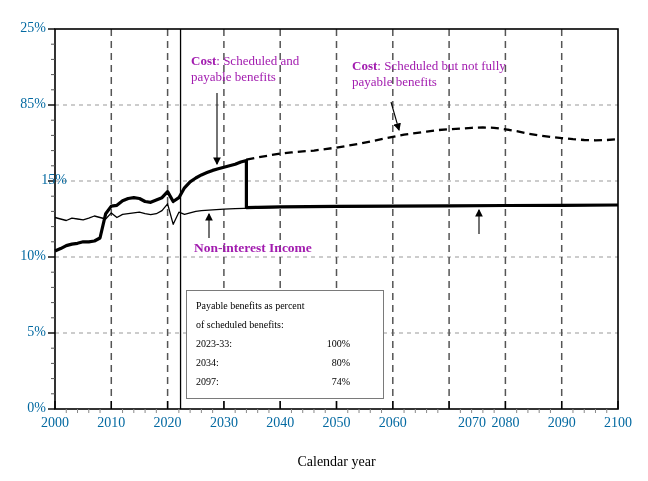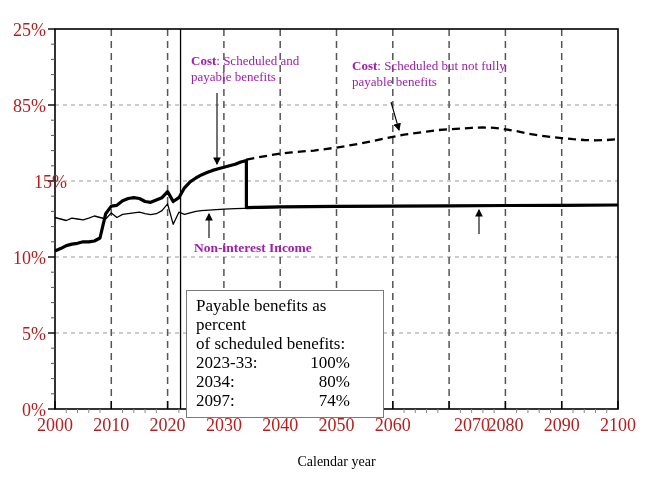--- a/index.html
+++ b/index.html
@@ -2,33 +2,33 @@
 <html><head>
 <meta charset="utf-8">
 <style>
   html,body { margin:0; padding:0; background:#fff; }
   .figure {
     position:relative; width:648px; height:481px; background:#ffffff;
     font-family:"Liberation Serif","DejaVu Serif",serif; color:#000;
     overflow:hidden;
   }
   .figure svg { position:absolute; left:0; top:0; }
-  .tick-label { position:absolute; font-size:18px; color:#b91c1c; white-space:nowrap; }
+  .tick-label { position:absolute; font-size:14px; color:#0369a1; white-space:nowrap; }
   .ytick { width:46px; text-align:right; }
   .xtick { width:48px; text-align:center; }
   .ann { position:absolute; font-size:13px; line-height:1.24; color:#a21caf; }
   .term { font-weight:bold; }
   #ann-cost-payable   { left:191px; top:53px;  width:126px; }
   #ann-cost-scheduled { left:352px; top:58px;  width:186px; }
   #ann-income         { left:194px; top:240px; font-weight:bold; font-size:13.5px; }
   #ann-expenditures   { left:358px; top:241px; width:276px; }
   #payable-box {
     position:absolute; left:186px; top:290px; width:180px;
     background:#ffffff; border:1px solid #7a7a7a;
-    padding:5px 7px 7px 9px; font-size:17px; line-height:19px; z-index:3;
+    padding:5px 7px 7px 9px; font-size:10px; line-height:19px; z-index:3;
   }
   .box-row { display:flex; justify-content:space-between; width:154px; }
   #xaxis-title { position:absolute; left:55px; top:454px; width:563px;
     text-align:center; font-size:14px; }
   .overlay { z-index:2; }
 </style>
 </head>
 <body>
 
 <div class="figure">

